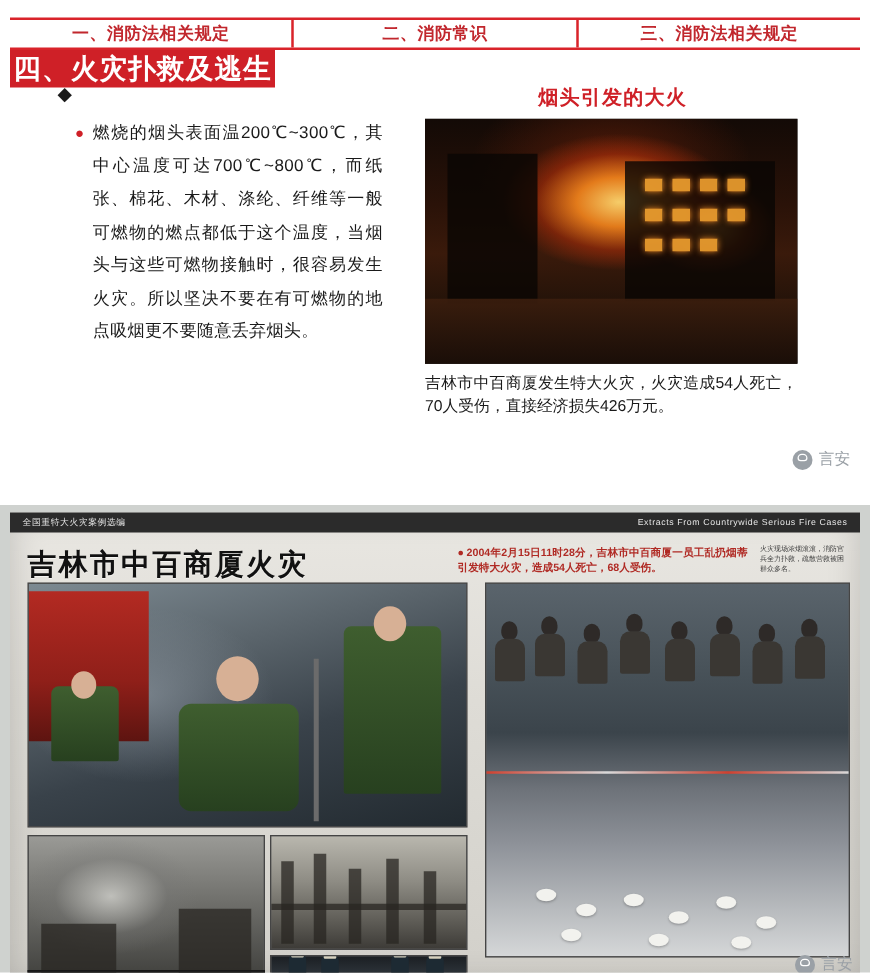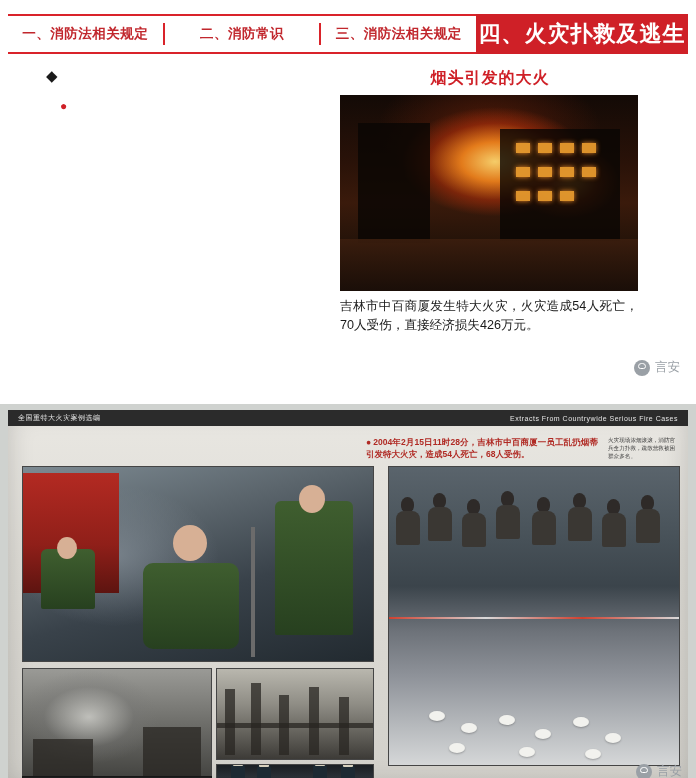--- a/index.html
+++ b/index.html
@@ -22,20 +22,21 @@
     height: 372px;
     background: #ffffff;
     box-sizing: border-box;
   }
   .navbar {
     position: relative;
     height: 40px;
     margin: 14px 8px 0 8px;
     display: flex;
     align-items: stretch;
+    flex-direction: column;
   }
   .nav-left {
     flex: 1;
     display: flex;
     align-items: center;
     border-top: 2px solid #d9232a;
     border-bottom: 2px solid #d9232a;
     background: #ffffff;
     box-sizing: border-box;
   }
@@ -382,20 +383,21 @@
   </div>
 
   <div class="content-top">
 
     <div class="left-col">
       <div class="heading-row">
         <span class="diamond">◆</span>
       </div>
       <div class="bullet-row">
         <span class="bullet-dot">●</span>
+        <div class="body-text">燃烧的烟头表面温200℃~300℃，其中心温度可达700℃~800℃，而纸张、棉花、木材、涤纶、纤维等一般可燃物的燃点都低于这个温度，当烟头与这些可燃物接触时，很容易发生火灾。所以坚决不要在有可燃物的地点吸烟更不要随意丢弃烟头。</div>
       </div>
     </div>
 
     <div class="right-col">
       <div class="img-title">烟头引发的大火</div>
       <div class="fire-photo">
         <div class="fire-bg"></div>
         <div class="fire-bldg" style="left:18px;top:28px;width:72px;height:120px;"></div>
         <div class="fire-bldg" style="left:160px;top:34px;width:120px;height:112px;"></div>
         <div class="fire-win" style="left:176px;top:48px;width:14px;height:10px;"></div>
@@ -424,20 +426,21 @@
 <div class="gap-band"></div>
 
 <div class="photo-bottom">
   <div class="board">
 
     <div class="board-header">
       <span>全国重特大火灾案例选编</span>
       <span>Extracts From Countrywide Serious Fire Cases</span>
     </div>
 
+    <div class="board-title">吉林市中百商厦火灾</div>
 
     <div class="red-note">
       <span class="bullet">●</span><span>2004年2月15日11时28分，吉林市中百商厦一员工乱扔烟蒂引发特大火灾，造成54人死亡，68人受伤。</span>
     </div>
 
     <div class="side-note">火灾现场浓烟滚滚，消防官兵全力扑救，疏散营救被困群众多名。</div>
 
     <div class="ph p-main-left">
       <div class="rescue-bg"></div>
       <div class="truck-red"></div>

